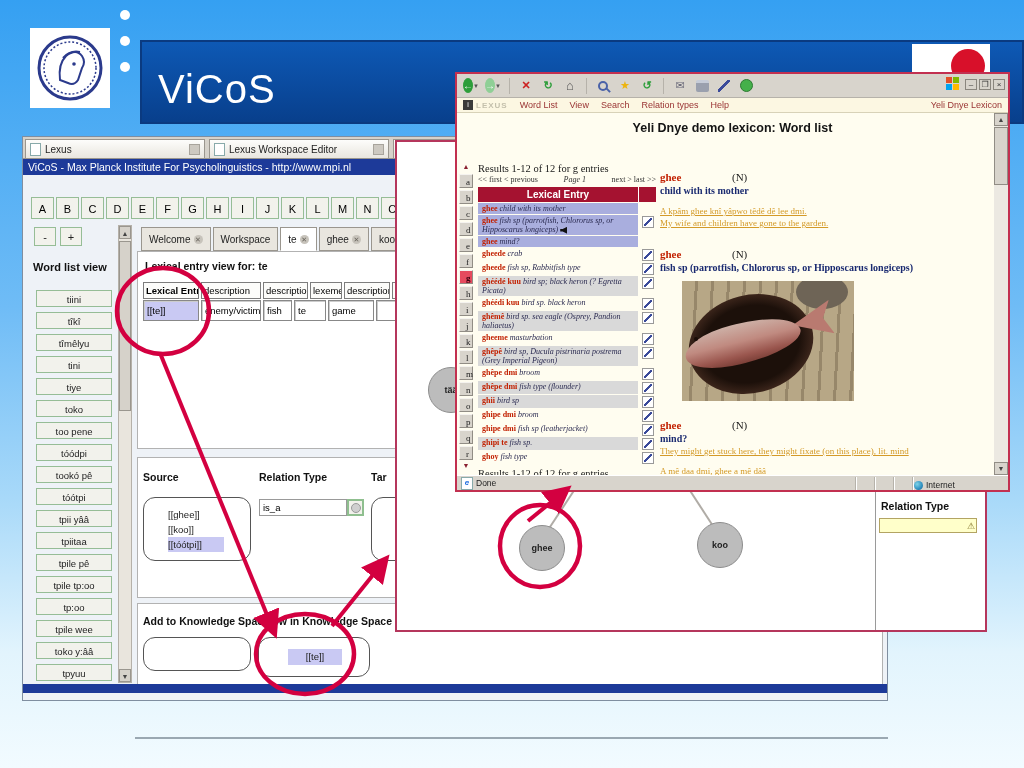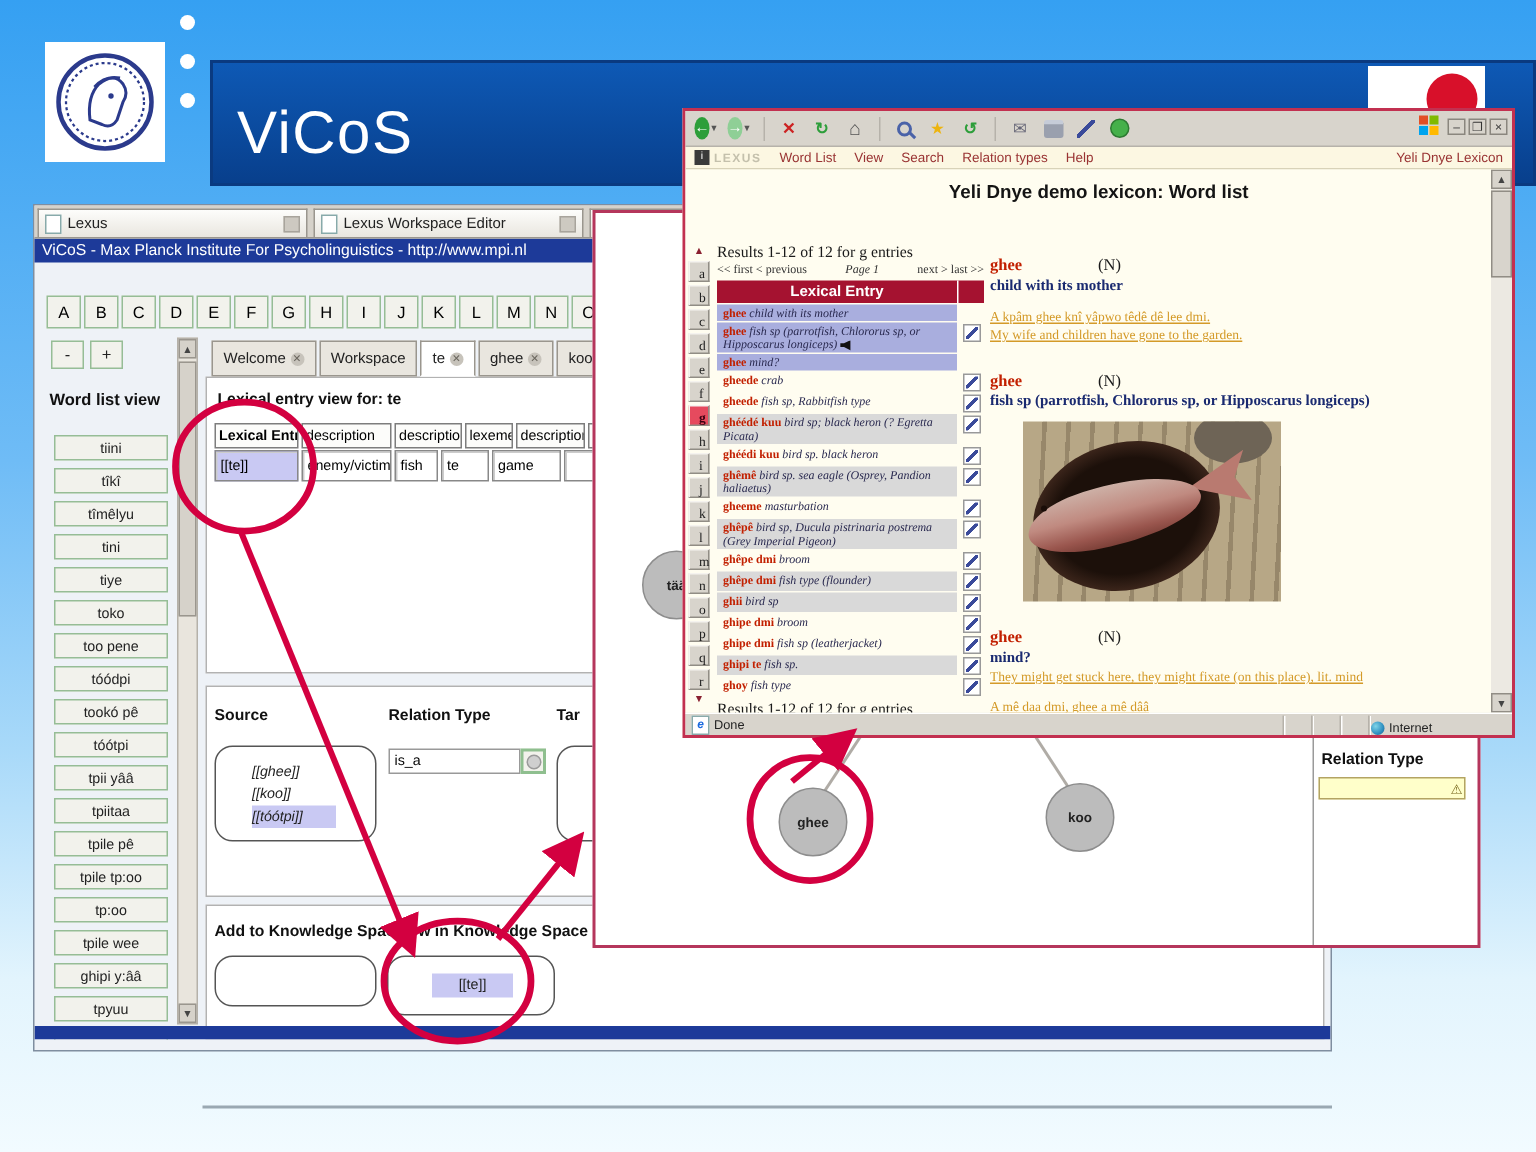--- a/index.html
+++ b/index.html
@@ -47,21 +47,21 @@
   #lex-heading{left:122px;top:85px;font-size:10.5px;font-weight:bold;color:#111;}
   #lextable{position:absolute;left:120px;top:107px;}
   .trow{display:flex;}
   .hcell{height:17px;background:#fcfcfa;border:1px solid #7d7d7d;margin-right:2px;font-size:9.5px;line-height:15px;padding:0 2px;box-sizing:border-box;overflow:hidden;white-space:nowrap;}
   .hcell.b{font-weight:bold;}
   .vcell{height:21px;background:#fff;border:1px solid #888;box-shadow:inset 1px 1px 0 #ccc;margin-right:2px;margin-top:1px;
     font-size:9.5px;line-height:19px;padding:0 3px;box-sizing:border-box;overflow:hidden;white-space:nowrap;}
   .vcell.sel{background:#c9c9f3;}
   .seclabel{position:absolute;font-size:10.5px;font-weight:bold;color:#111;}
   .roundbox{position:absolute;border:1.5px solid #555;border-radius:12px;background:#fff;box-sizing:border-box;}
-  #srcitems{padding:9px 0 0 24px;font-style:italic;}
+  #srcitems{padding:9px 0 0 24px;}
   .srcitem{font-size:9.5px;color:#222;line-height:15px;width:56px;}
   .srcitem.sel{background:#c9c9f3;}
   #relsel{position:absolute;left:236px;top:324px;display:flex;}
   #relsel .rtext{width:88px;height:17px;background:#fff;border:1px solid #999;font-size:9.5px;line-height:15px;padding-left:3px;box-sizing:border-box;}
   #relsel .rbtn{width:17px;height:17px;background:#f2f2ec;border:2px solid #8fbf8f;box-sizing:border-box;display:flex;align-items:center;justify-content:center;}
   #relsel .circ{width:8px;height:8px;border-radius:50%;background:#cfcfcf;border:1px solid #9a9a9a;}
   #te-chip{position:absolute;left:265px;top:474px;width:54px;height:16px;background:#c9c9f3;font-size:9.5px;line-height:16px;text-align:center;color:#222;}
   #wbottom{position:absolute;left:0;bottom:0;width:100%;height:9px;background:#1d3a99;}
 
   
@@ -244,21 +244,21 @@
           <button class="wbtn">too pene</button>
           <button class="wbtn">tóódpi</button>
           <button class="wbtn">tookó pê</button>
           <button class="wbtn">tóótpi</button>
           <button class="wbtn">tpii yââ</button>
           <button class="wbtn">tpiitaa</button>
           <button class="wbtn">tpile pê</button>
           <button class="wbtn">tpile tp:oo</button>
           <button class="wbtn">tp:oo</button>
           <button class="wbtn">tpile wee</button>
-          <button class="wbtn">ghipi y:ââ</button>
+          <button class="wbtn">toko y:ââ</button>
           <button class="wbtn">tpyuu</button>
           <button class="wbtn"></button>
         </div>
 
       <div class="panelbox" style="left:114px;top:76px;width:746px;height:198px;"></div>
       <div id="etabs">
           <div class="etab">
             <span>Welcome</span>
             <span class="eclose">✕</span>
           </div>

